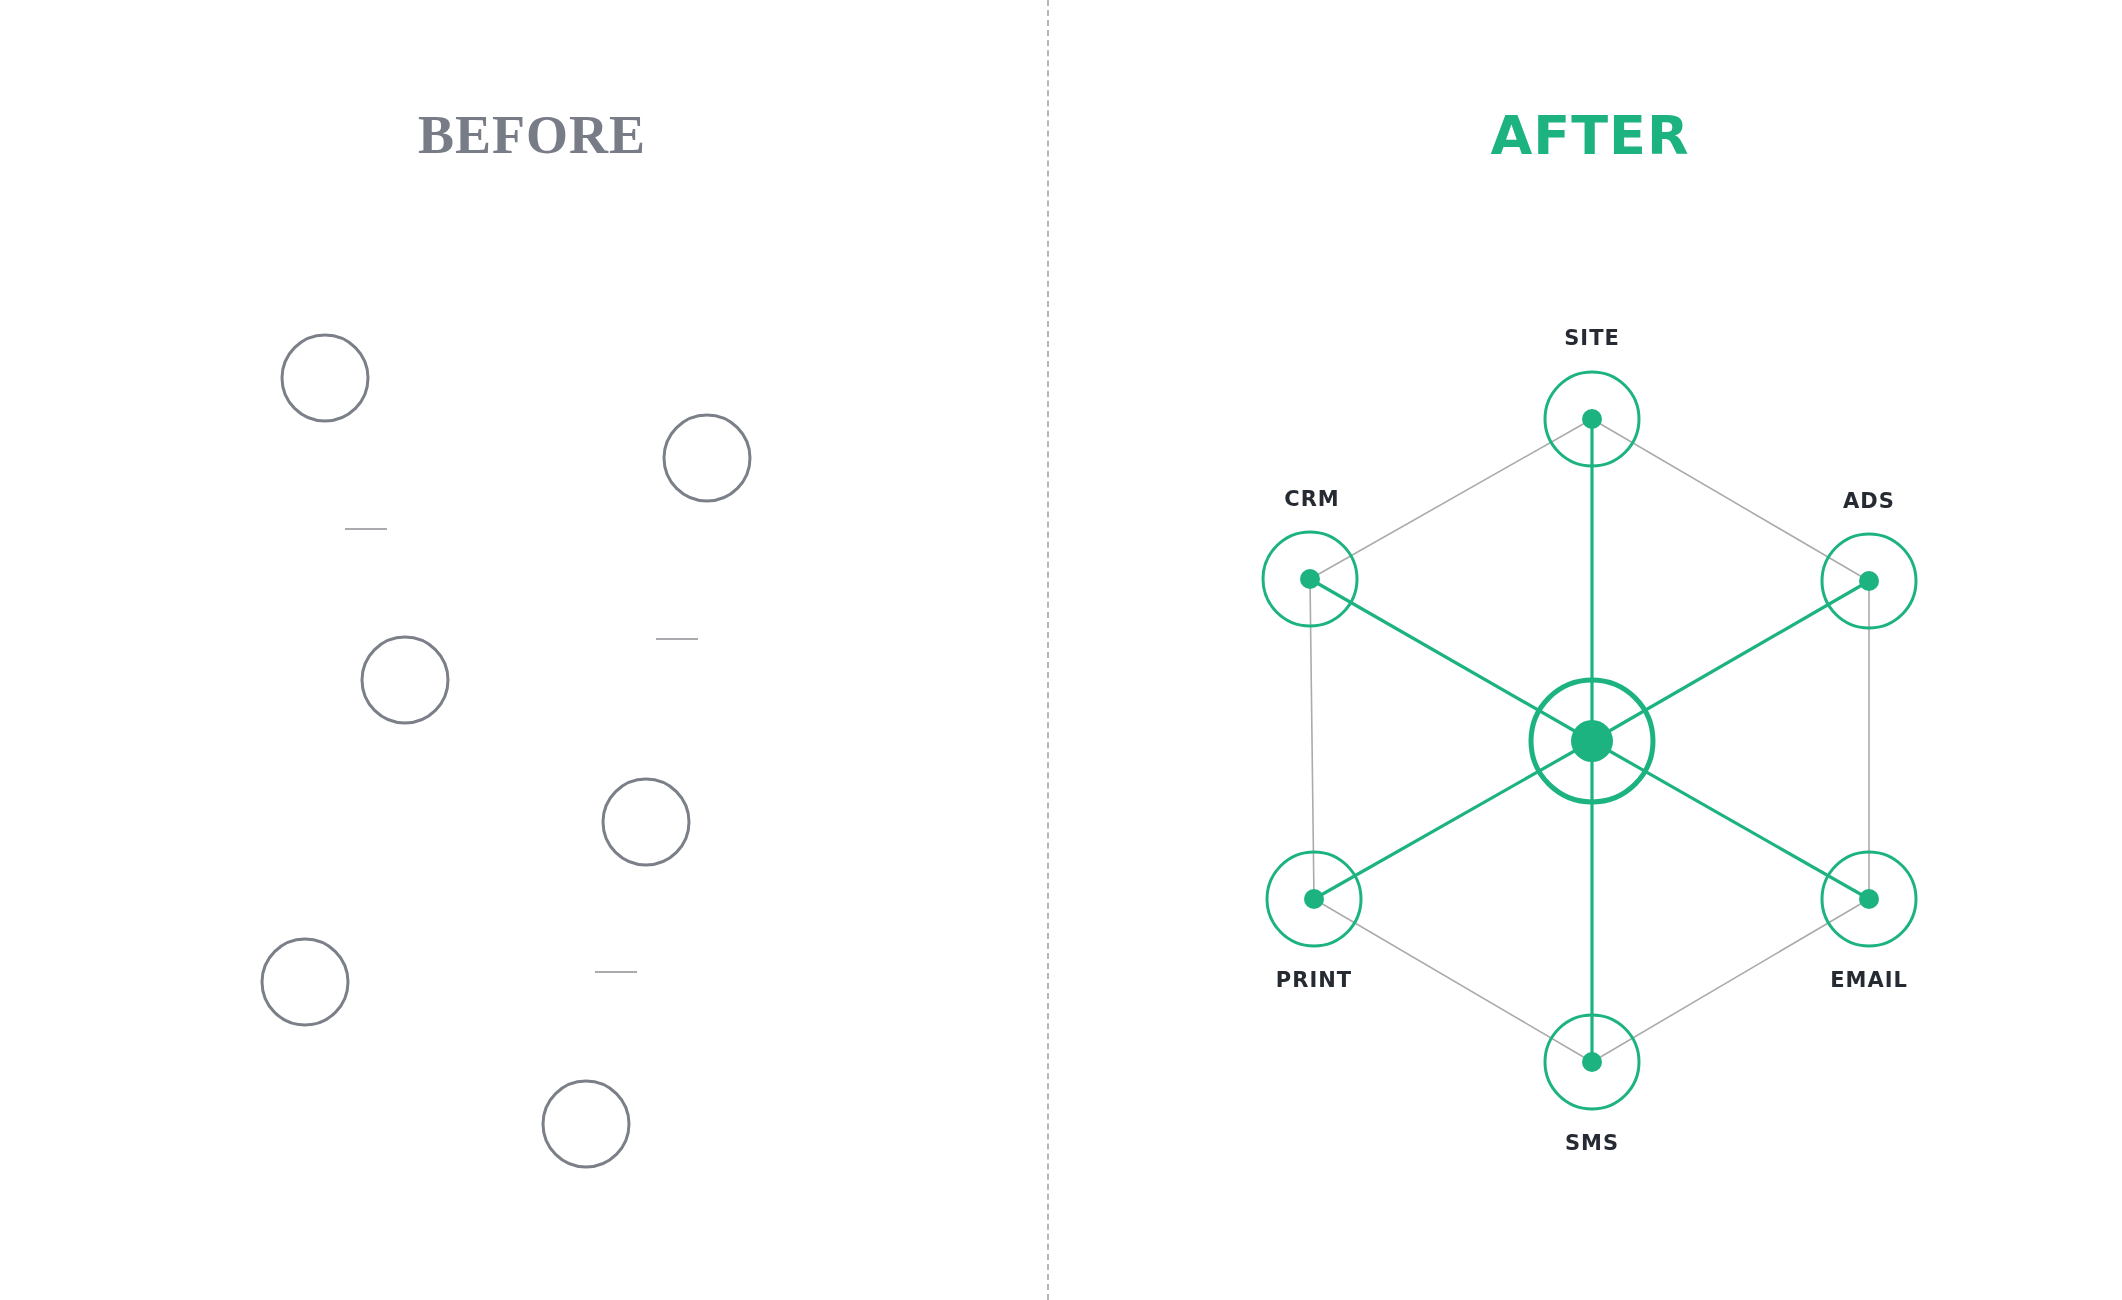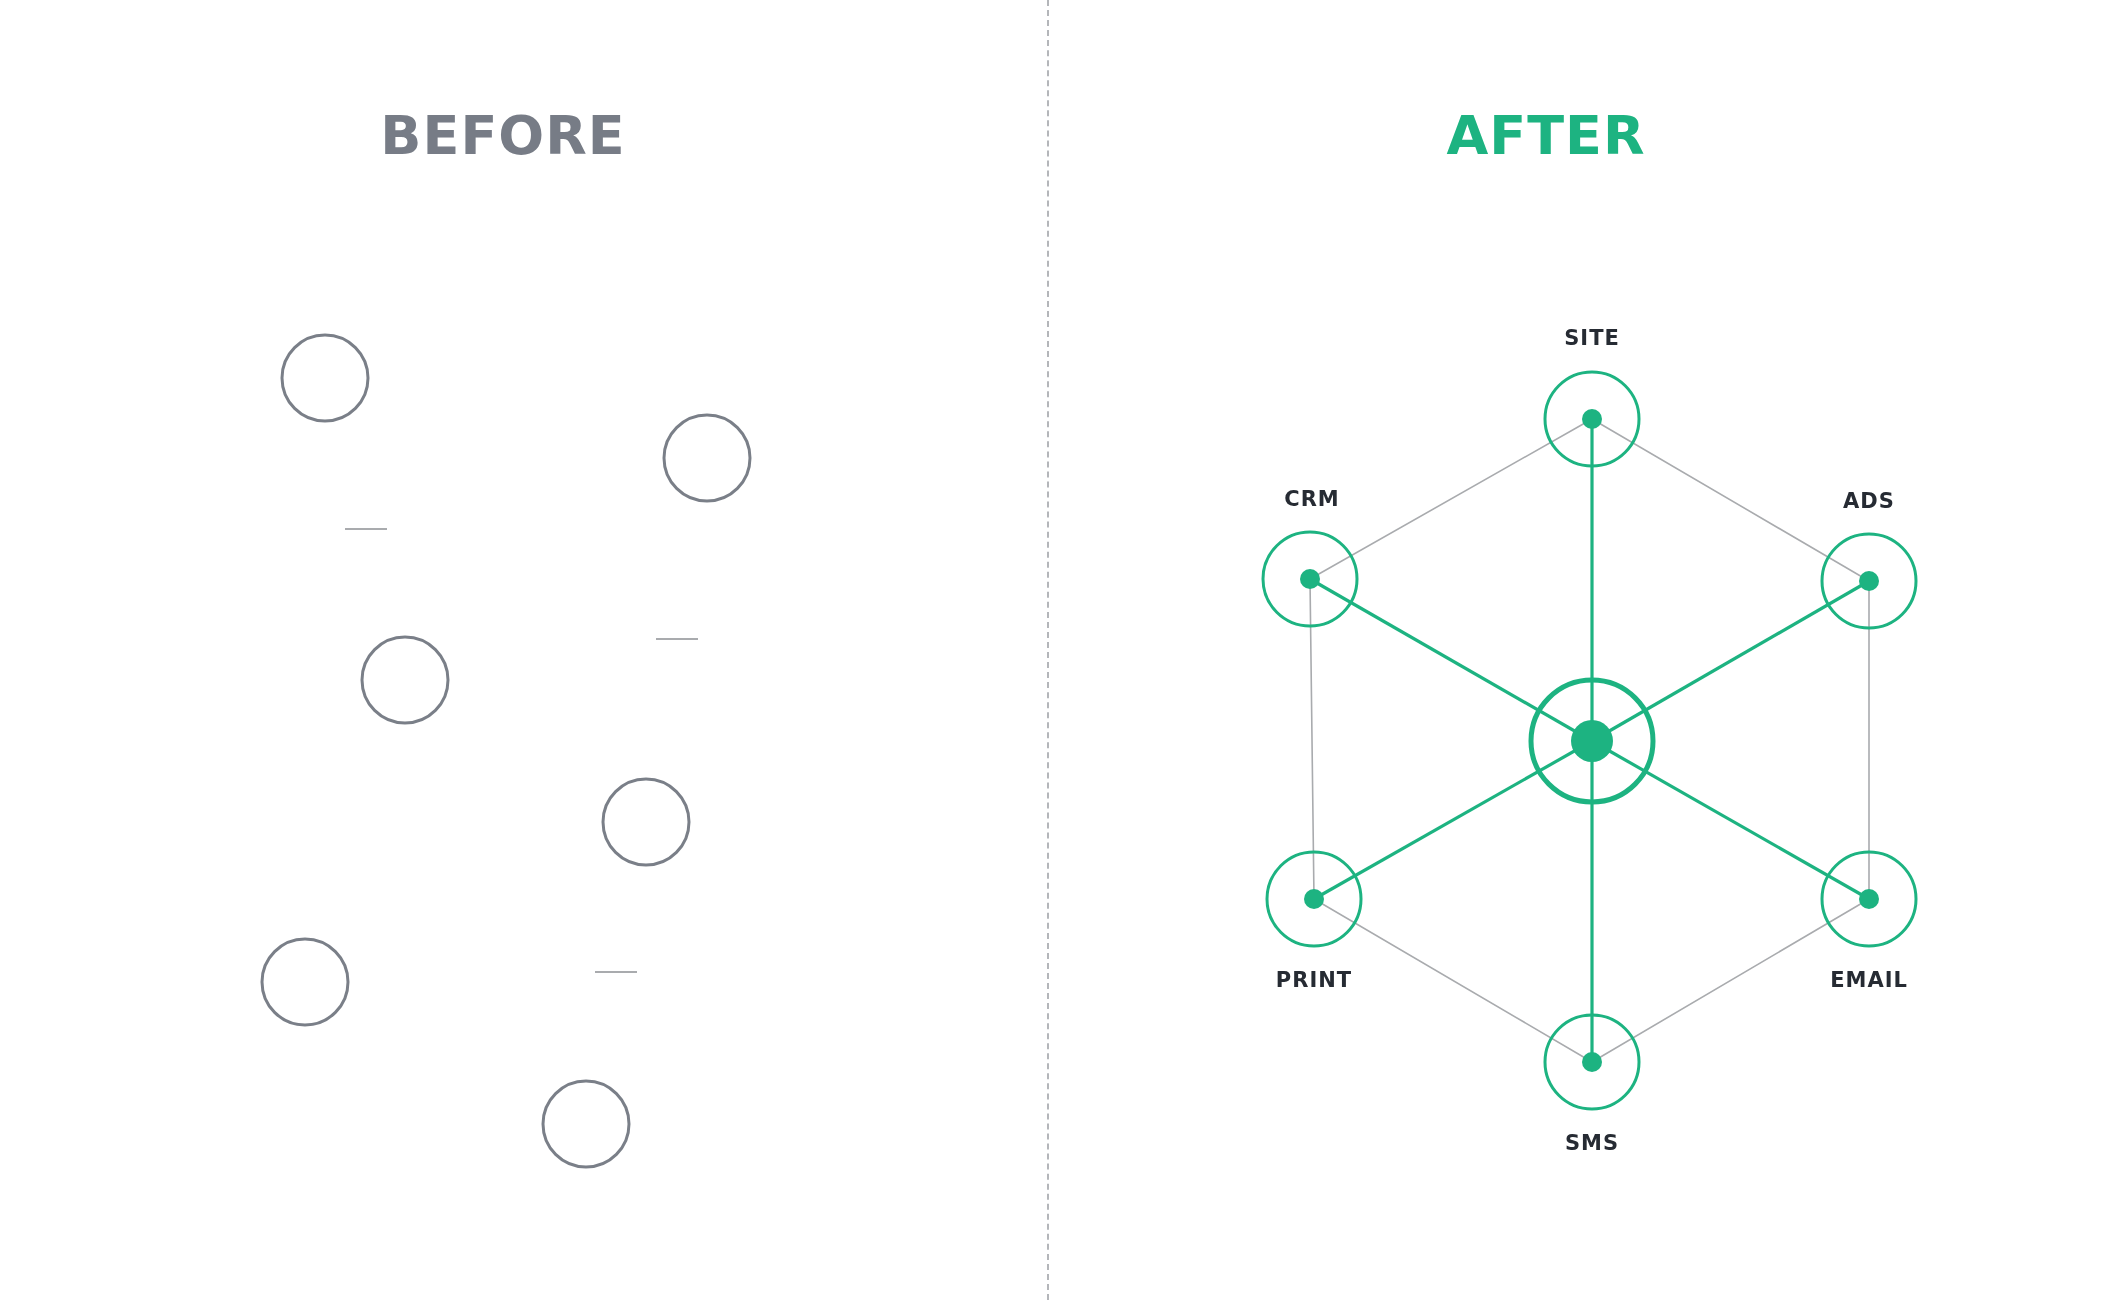--- a/index.html
+++ b/index.html
@@ -1,21 +1,21 @@
 <!DOCTYPE html>
 <html><head>
 <meta charset="utf-8">
 <style>
   html, body { margin:0; padding:0; background:#ffffff; }
   body { width:2122px; height:1300px; position:relative; overflow:hidden;
          font-family:"DejaVu Sans", sans-serif; }
   .title { position:absolute; top:104px; font-weight:bold; font-size:54px;
            letter-spacing:1px; transform:translateX(-50%); white-space:nowrap; }
-  .before-title { left:503px; color:#777c86; }
-  .after-title  { left:1546px; color:#1db381; }
+  .before-title { left:532px; color:#777c86;font-family:Liberation Serif, serif; }
+  .after-title  { left:1590px; color:#1db381; }
   .divider { position:absolute; left:1047px; top:0; width:0; height:1300px;
              border-left:2px dashed #b4b6ba; }
   svg.canvas { position:absolute; left:0; top:0; }
   .node-label { font-family:"DejaVu Sans", sans-serif; font-weight:bold;
                 font-size:21px; fill:#262b33; letter-spacing:1px; }
 </style>
 </head>
 <body>
 
 <div class="title before-title">BEFORE</div>

